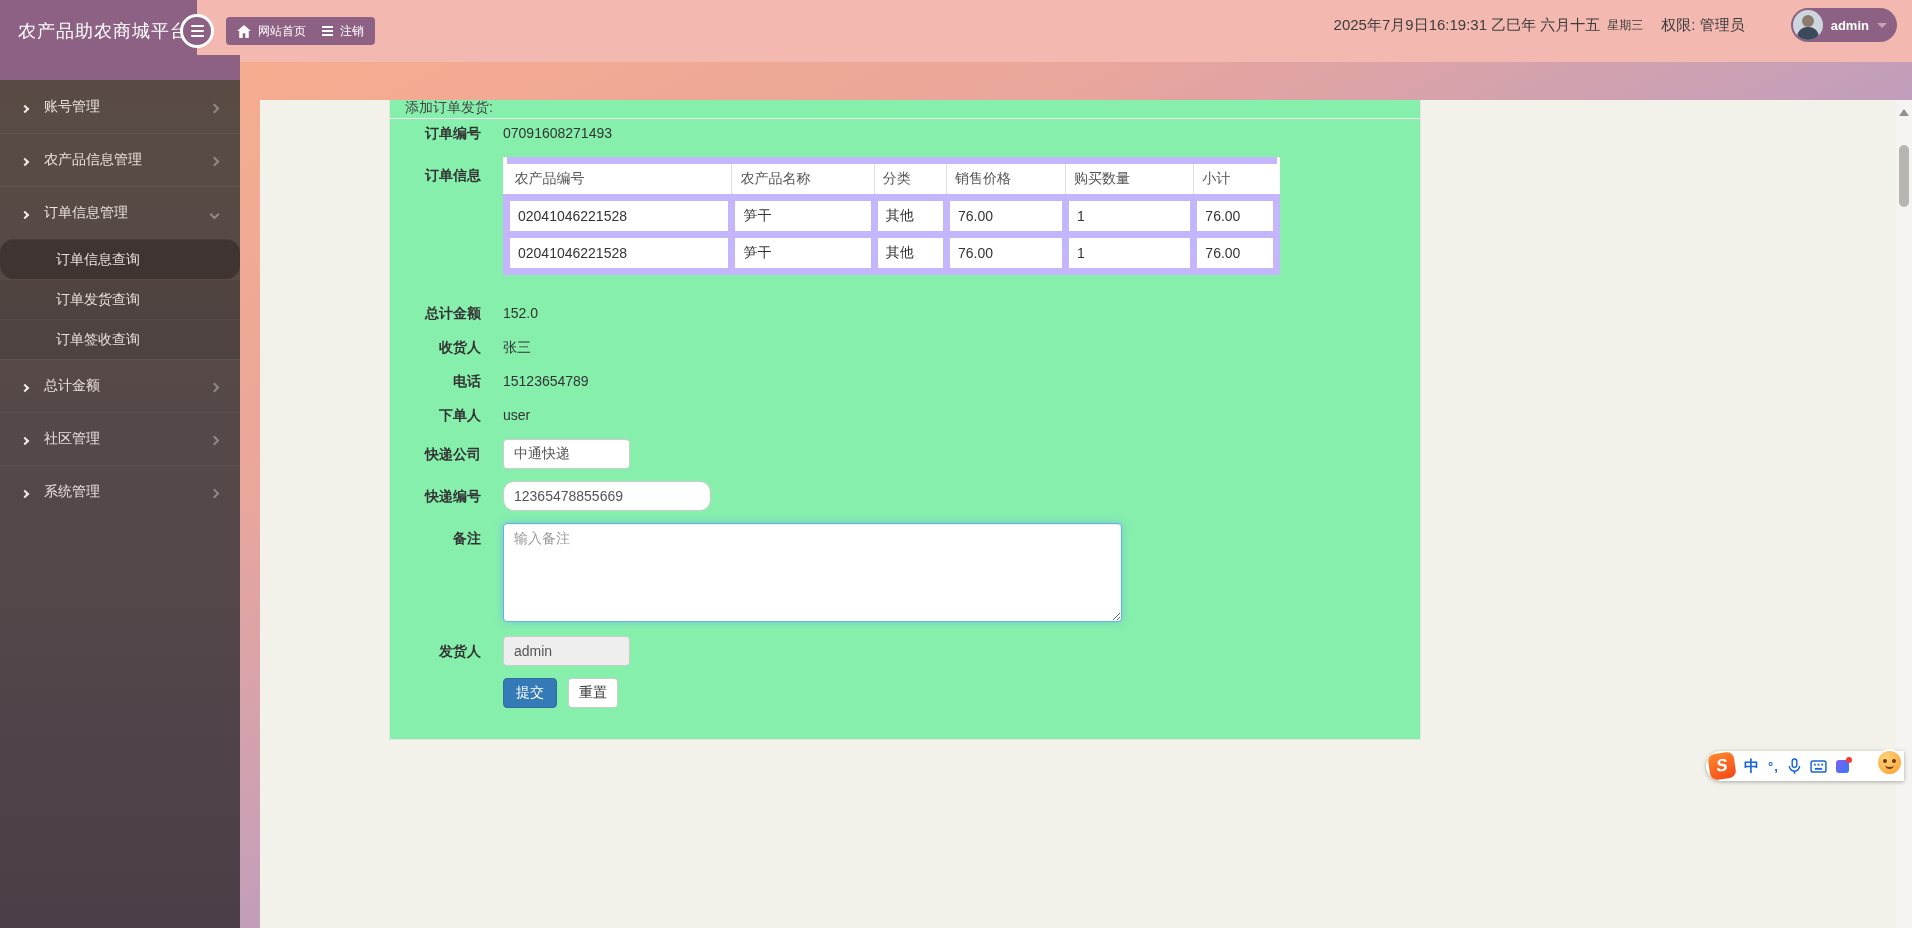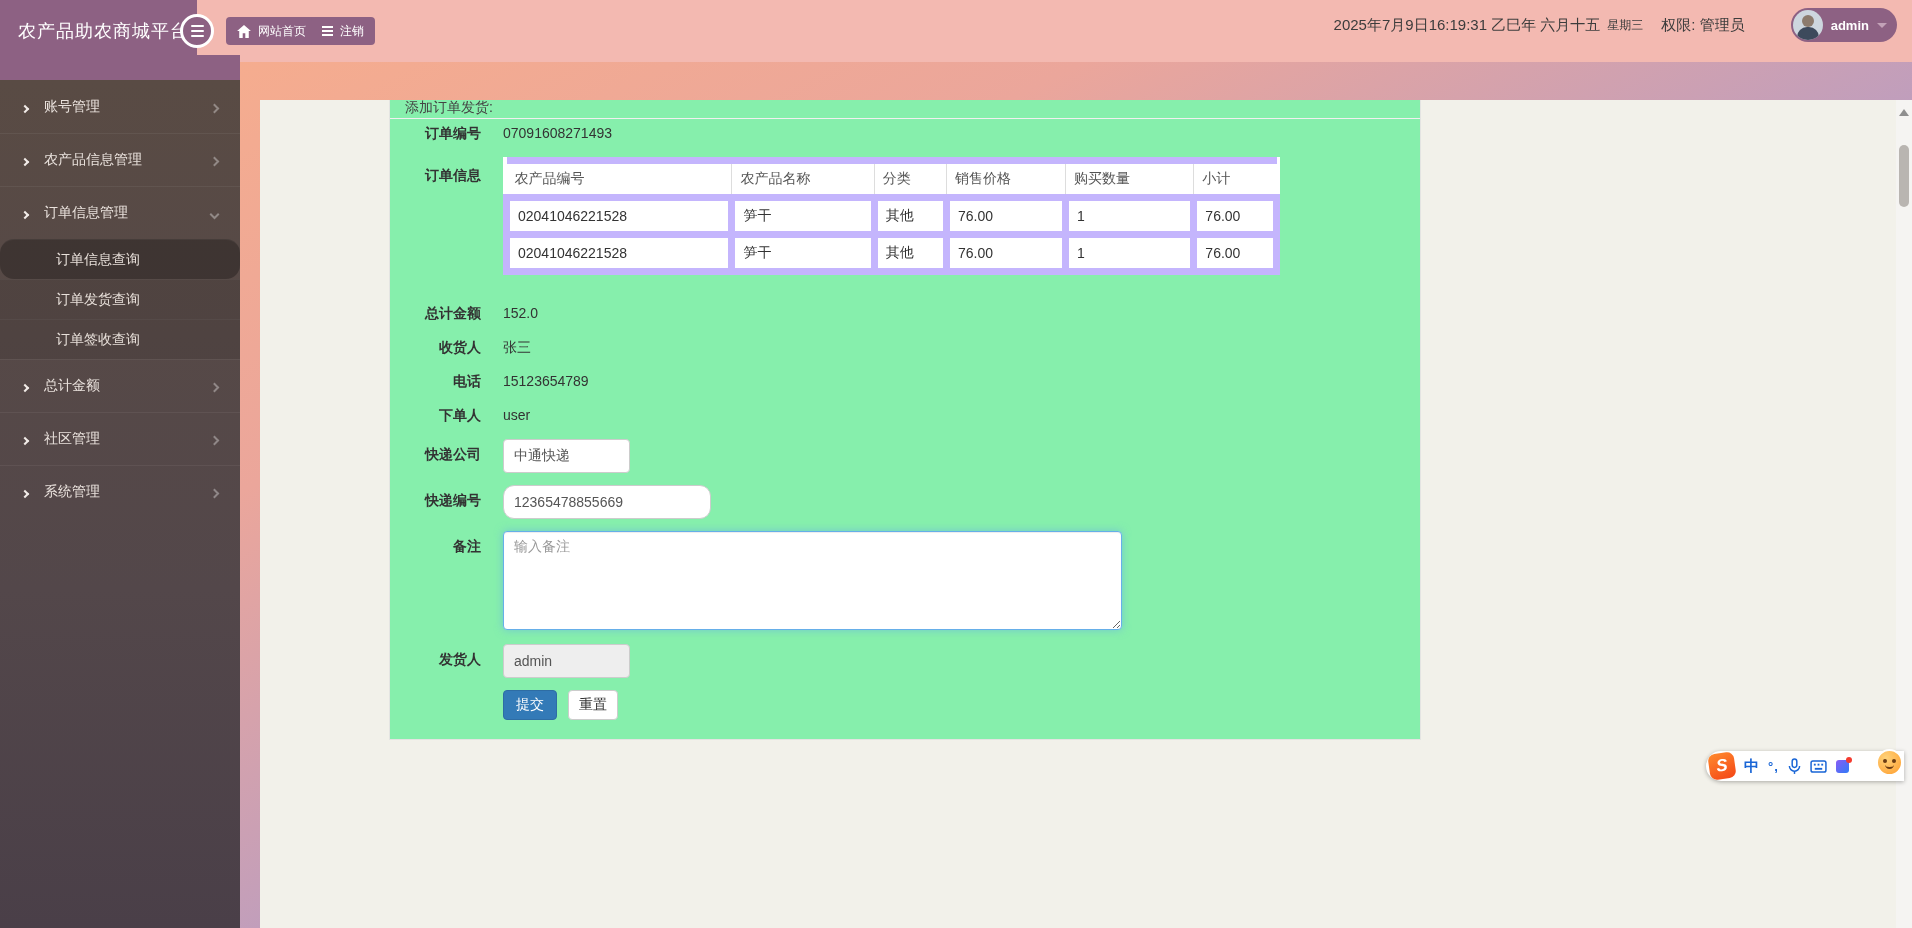--- a/index.html
+++ b/index.html
@@ -70,21 +70,21 @@
 
   
   #order-table { margin-left:22px; border-collapse:collapse; width:777px; background:#fff; }
   #order-table th, #order-table td { border:7px solid #c4b5fd; padding:6px 8px; text-align:left; font-size:14px; height:32px; }
   #order-table th { font-weight:normal; color:#555; border-left:none; border-right:1px solid #ddd; }
   #order-table th:last-child { border-right:none; }
   #order-table td { color:#333; }
   .c0{width:227px;} .c1{width:144px;} .c2{width:73px;} .c3{width:120px;} .c4{width:130px;} .c5{width:83px;}
 
   
-  .tin { height:30px; border:1px solid #ccc; border-radius:4px; padding:16px 10px; font-size:14px; color:#555;
+  .tin { height:30px; border:1px solid #ccc; border-radius:4px; padding:4px 10px; font-size:14px; color:#555;
     font-family:"Liberation Sans","DejaVu Sans",sans-serif; background:#fff; outline:none; }
   .w127 { width:127px; } .w208 { width:208px; }
   .tin:disabled { background:#eee; color:#555; cursor:not-allowed; }
   #remark-area { width:619px; height:99px; border:1px solid #66afe9; border-radius:4px; padding:6px 10px;
     font-size:14px; color:#555; font-family:"Liberation Sans","DejaVu Sans",sans-serif; resize:vertical; outline:none;
     box-shadow:inset 0 1px 1px rgba(0,0,0,.075), 0 0 8px rgba(102,175,233,.6); }
   #remark-area::placeholder { color:#999; }
   .btn { display:inline-block; height:30px; padding:5px 12px; font-size:14px; border-radius:4px; cursor:pointer; }
   #submit-btn { background:#337ab7; border:1px solid #2e6da4; color:#fff; }
   #reset-btn { background:#fff; border:1px solid #ccc; color:#333; margin-left:7px; padding:5px 10px; }

